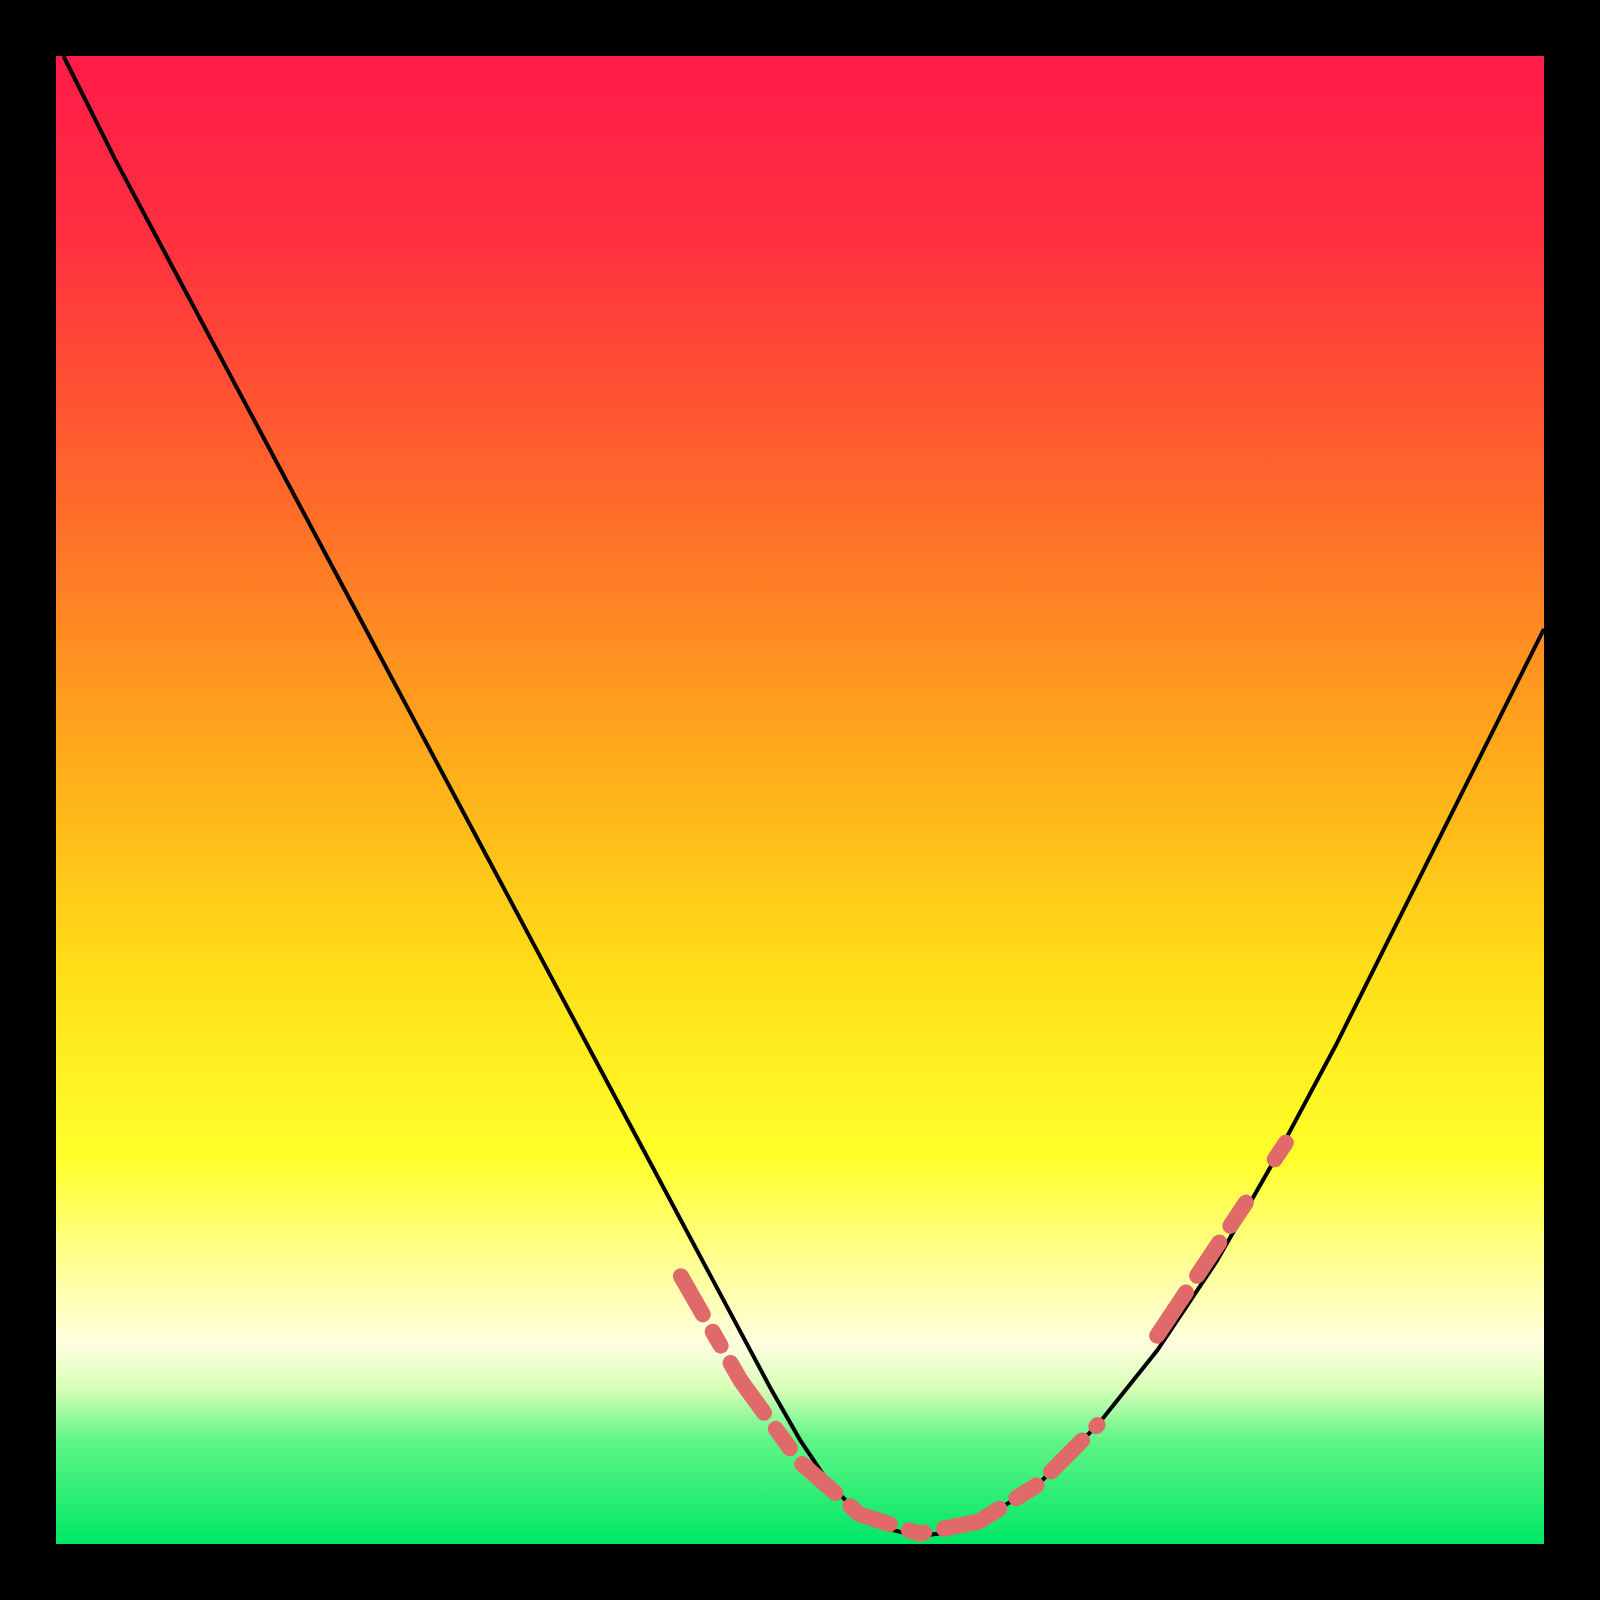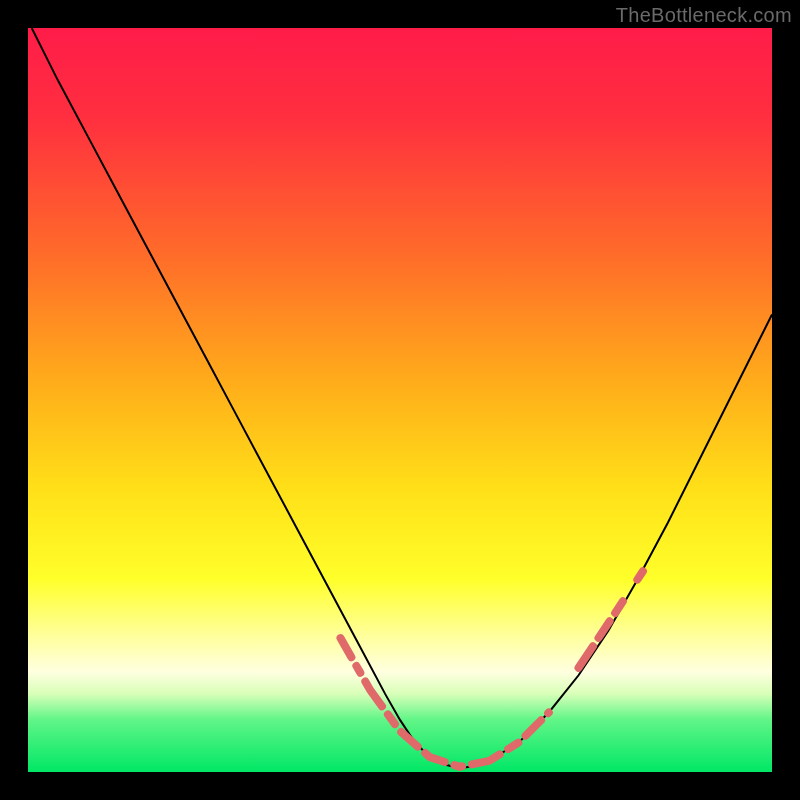--- a/index.html
+++ b/index.html
@@ -30,21 +30,20 @@
   svg {
     position: absolute;
     top: 0;
     left: 0;
   }
 </style>
 </head>
 <body>
 
 <div class="frame">
-  <div class="watermark">TheBottleneck.com</div>
   <svg id="chart-svg" width="800" height="800" viewBox="0 0 800 800">
       <defs>
         <linearGradient id="bg-grad" x1="0" y1="0" x2="0" y2="1">
           <stop offset="0.00%" stop-color="#ff1c49"></stop>
           <stop offset="12.00%" stop-color="#ff2f3f"></stop>
           <stop offset="30.00%" stop-color="#ff6a2a"></stop>
           <stop offset="48.00%" stop-color="#ffae1a"></stop>
           <stop offset="62.00%" stop-color="#ffe018"></stop>
           <stop offset="74.00%" stop-color="#ffff2a"></stop>
           <stop offset="82.00%" stop-color="#ffffa0"></stop>

